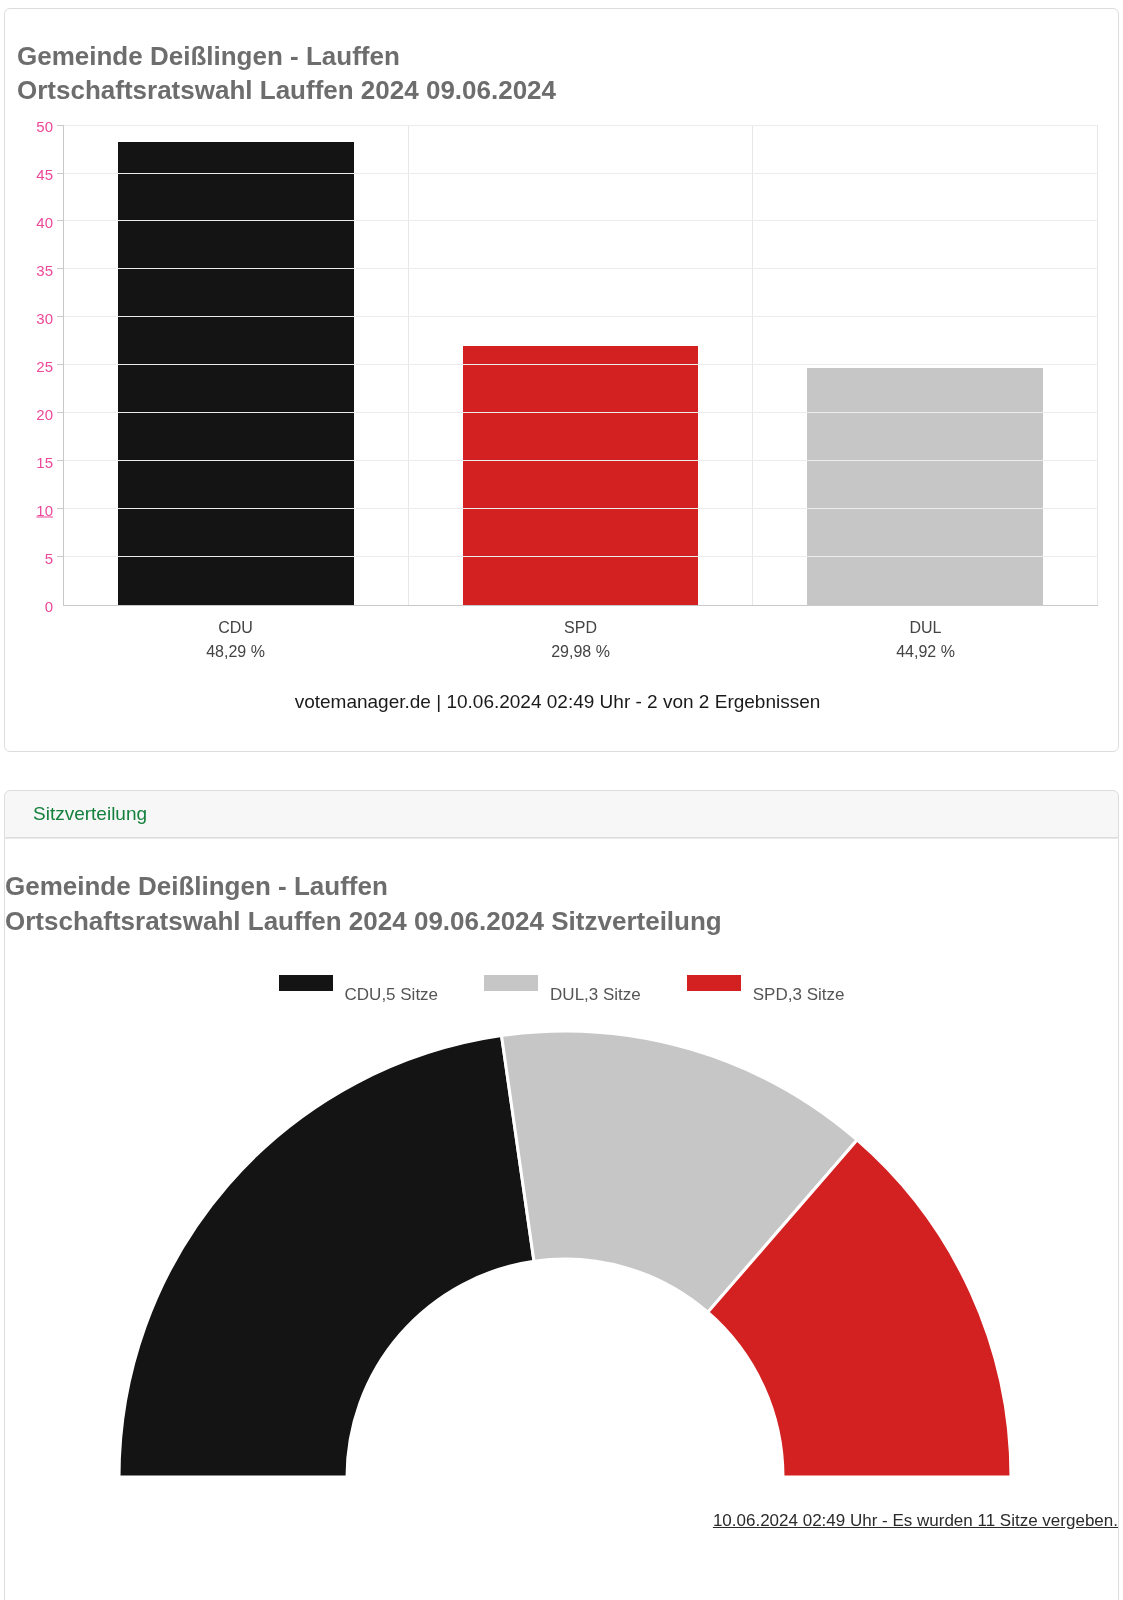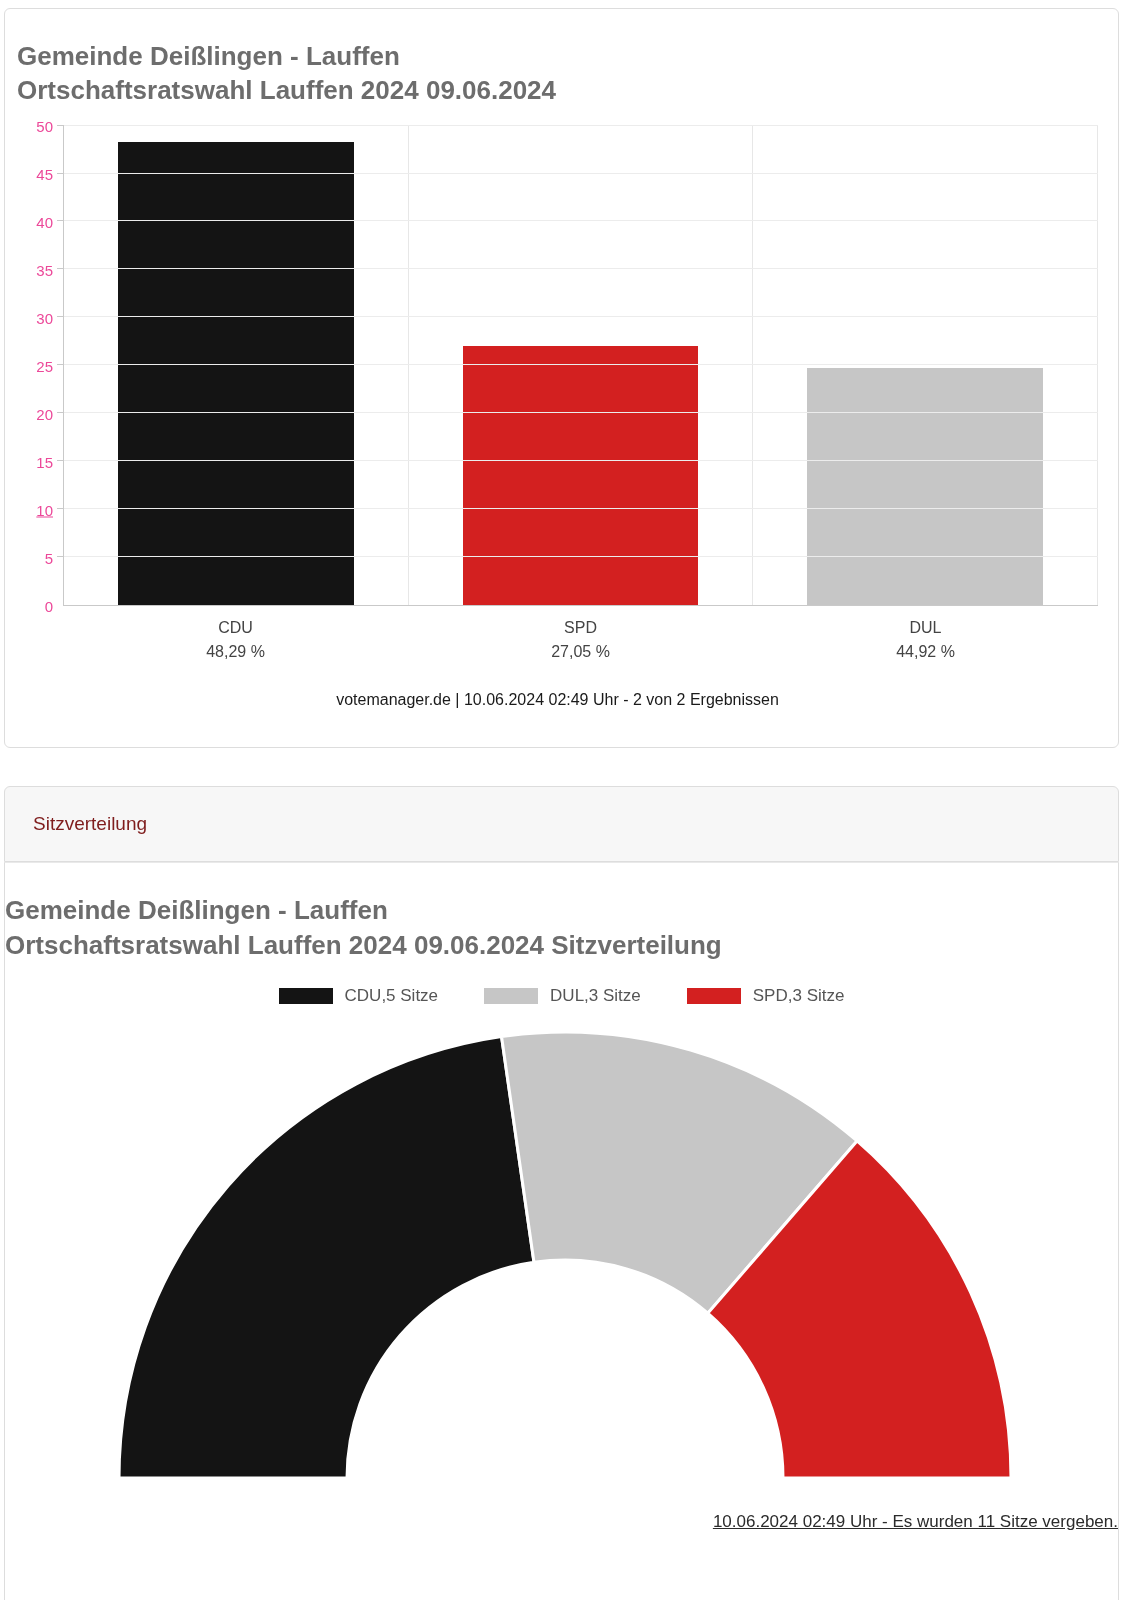--- a/index.html
+++ b/index.html
@@ -22,34 +22,34 @@
     border-left:1px solid #c9c9c9; border-bottom:1px solid #c9c9c9; }
   .gridline { position:absolute; left:0; right:0; height:1px; background:#ececec; }
   .gridline::before { content:""; position:absolute; left:-7px; top:0;
     width:7px; height:1px; background:#c9c9c9; }
   .cols { position:absolute; inset:0; display:flex; }
   .col { flex:1; display:flex; align-items:flex-end; justify-content:center;
     border-right:1px solid #e7e7e7; }
   .bar { width:68.5%; }
   .x-labels { display:flex; margin-left:46px; margin-top:10px; }
   .xlabel { flex:1; text-align:center; font-size:16px; color:#444; line-height:1.55; }
-  .chart-footer { margin-top:26px; text-align:center; font-size:16px; color:#1a1a1a; }
+  .chart-footer { margin-top:26px; text-align:center; font-size:19px; color:#1a1a1a; }
 
   
   .panel { margin:38px 4px 0 4px; }
   .panel-header { background:#f7f7f7; border:1px solid #ddd;
-    border-radius:6px 6px 0 0; height:76px; display:flex; align-items:center;
-    padding-left:28px; font-size:19px; color:#7f1d1d; }
+    border-radius:6px 6px 0 0; height:48px; display:flex; align-items:center;
+    padding-left:28px; font-size:19px; color:#15803d; }
   .panel-body { background:#fff; border:1px solid #ddd; border-top:1px solid #e9e9e9;
     height:800px; padding-top:30px; }
   .legend { display:flex; justify-content:center; align-items:center;
     gap:46px; margin-top:24px; }
   .legend-item { display:flex; align-items:center; cursor:pointer; }
   .legend-swatch { width:54px; height:16px; margin-right:12px; }
-  .legend-label { font-size:17px; color:#555; }
+  .legend-label { font-size:17px; color:#555;margin-top:23px; }
   .donut-svg { display:block; margin:8px auto 0 auto; }
   .seat-footer { margin-top:26px; text-align:right; font-size:17px; color:#2b2b2b;text-decoration:underline; }
 </style>
 </head>
 <body>
 
 <div class="card card-results">
   <div class="chart-title">
     <div>Gemeinde Deißlingen - Lauffen</div>
     <div>Ortschaftsratswahl Lauffen 2024 09.06.2024</div>
@@ -94,21 +94,21 @@
           <div class="gridline" style="bottom: 100%;"></div>
         </div>
     </div>
     <div class="x-labels" id="x-labels">
         <div class="xlabel">
           <div>CDU</div>
           <div>48,29 %</div>
         </div>
         <div class="xlabel">
           <div>SPD</div>
-          <div>27,05 %</div>
+          <div>29,98 %</div>
         </div>
         <div class="xlabel">
           <div>DUL</div>
           <div>44,92 %</div>
         </div>
       </div>
   </div>
 
   <div class="chart-footer">votemanager.de | 10.06.2024 02:49 Uhr - 2 von 2 Ergebnissen</div>
 </div>

